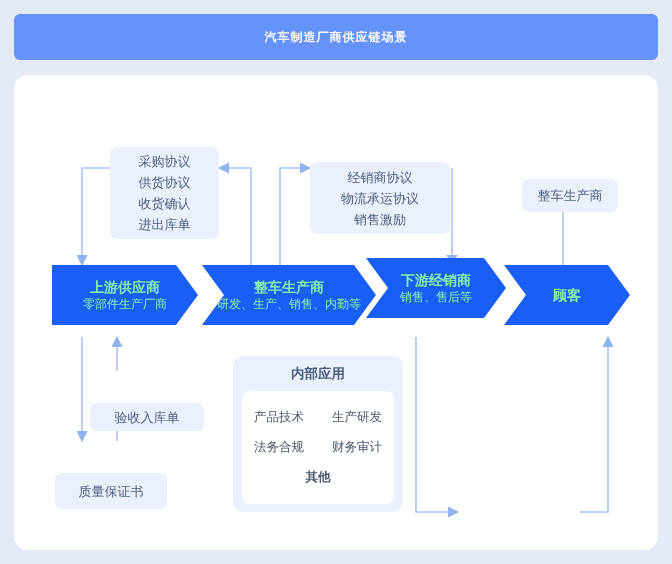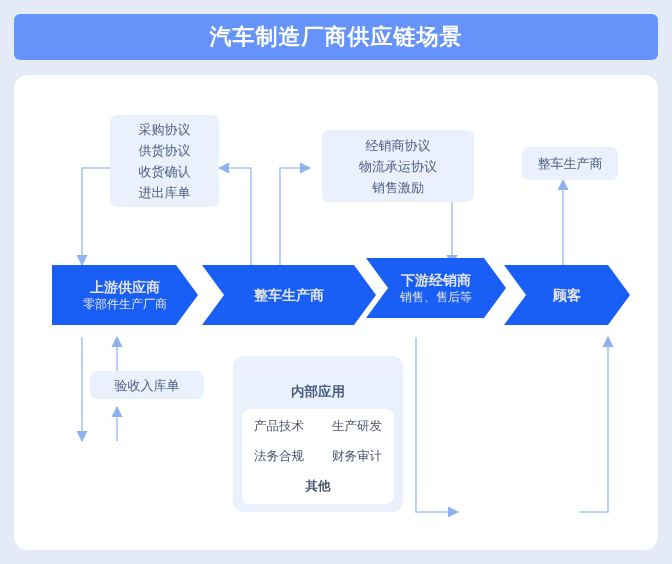--- a/index.html
+++ b/index.html
@@ -14,59 +14,59 @@
     background:#e4ebf7;
     border-radius:18px;
     overflow:hidden;
   }
   .header{
     position:absolute;left:14px;top:14px;width:644px;height:46px;
     background:#6693fa;border-radius:6px;
     display:flex;align-items:center;justify-content:center;
   }
   .header-title{
-    color:#ffffff;font-size:22px;font-weight:bold;letter-spacing:1px;
+    color:#ffffff;font-size:12px;font-weight:bold;letter-spacing:1px;
   }
   .canvas{
     position:absolute;left:14px;top:75px;width:644px;height:475px;
     background:#ffffff;border-radius:14px;
     overflow:hidden;
   }
   svg.wires{position:absolute;left:0;top:0;width:644px;height:475px;}
 
   
   .chev{
     position:absolute;height:60px;
     background:#1a5ff5;
-    color:#e5e5e5;text-align:center;
+    color:#86efac;text-align:center;
     display:flex;flex-direction:column;align-items:center;justify-content:center;
     clip-path:polygon(0 0, calc(100% - 22px) 0, 100% 50%, calc(100% - 22px) 100%, 0 100%);
   }
   .chev.notch{
     clip-path:polygon(0 0, calc(100% - 22px) 0, 100% 50%, calc(100% - 22px) 100%, 0 100%, 22px 50%);
   }
   .chev .t1{font-size:14px;font-weight:bold;line-height:18px;}
   .chev .t2{font-size:12px;line-height:16px;font-weight:normal;}
 
   
   .note{
     position:absolute;
     background:#eaf0fc;border-radius:7px;
     color:#4c5e80;text-align:center;
     display:flex;flex-direction:column;align-items:center;justify-content:center;
-    font-size:13px;line-height:21px;
+    font-size:13px;line-height:21px;margin-top:32px;
   }
   .note span{display:block;white-space:nowrap;}
 
   
   .panel{
     position:absolute;
     background:#eaf0fc;border-radius:10px;
     display:flex;flex-direction:column;align-items:center;
-    padding-top:27px;box-sizing:border-box;
+    padding-top:9px;box-sizing:border-box;
   }
   .panel-title{font-size:13.5px;color:#4c5e80;font-weight:bold;margin-bottom:8px;}
   .panel-body{
     background:#ffffff;border-radius:8px;
     width:152px;flex:1;margin-bottom:8px;
     display:flex;flex-direction:column;align-items:center;justify-content:center;
     gap:13px;padding:6px 0;box-sizing:border-box;
   }
   .panel-row{display:flex;gap:28px;justify-content:center;width:100%;}
   .panel-cell{font-size:12.5px;color:#49556b;white-space:nowrap;}
@@ -112,52 +112,56 @@
       </g>
     </svg>
 
     <div class="chev" style="left:38px;top:190px;width:146px;">
       <div class="t1">上游供应商</div>
       <div class="t2">零部件生产厂商</div>
     </div>
 
     <div class="chev notch" style="left:188px;top:190px;width:174px;">
       <div class="t1">整车生产商</div>
+      <div class="t2">研发、生产、销售、内勤等</div>
     </div>
 
     <div class="chev notch" style="left:352px;top:183px;width:140px;">
       <div class="t1">下游经销商</div>
       <div class="t2">销售、售后等</div>
     </div>
 
     <div class="chev notch" style="left:490px;top:190px;width:126px;">
       <div class="t1">顾客</div>
     </div>
 
     <div class="note" style="left:96px;top:40px;width:109px;height:92px;">
       <span>采购协议</span>
       <span>供货协议</span>
       <span>收货确认</span>
       <span>进出库单</span>
     </div>
 
-    <div class="note" style="left:308px;top:55px;width:152px;height:72px;">
+    <div class="note" style="left:296px;top:55px;width:140px;height:72px;">
       <span>经销商协议</span>
       <span>物流承运协议</span>
       <span>销售激励</span>
     </div>
 
     <div class="note" style="left:508px;top:72px;width:96px;height:33px;">
       <span>整车生产商</span>
     </div>
 
     <div class="note" style="left:76px;top:296px;width:114px;height:28px;">
       <span>验收入库单</span>
     </div>
 
+    <div class="note" style="left:41px;top:366px;width:112px;height:36px;">
+      <span>质量保证书</span>
+    </div>
 
 
     <div class="panel" style="left:219px;top:281px;width:170px;height:156px;">
       <div class="panel-title">内部应用</div>
       <div class="panel-body">
         <div class="panel-row">
           <div class="panel-cell">产品技术</div>
           <div class="panel-cell">生产研发</div>
         </div>
         <div class="panel-row">

